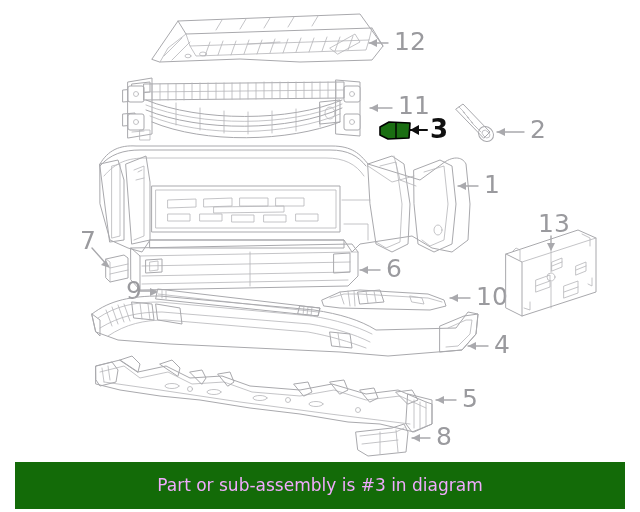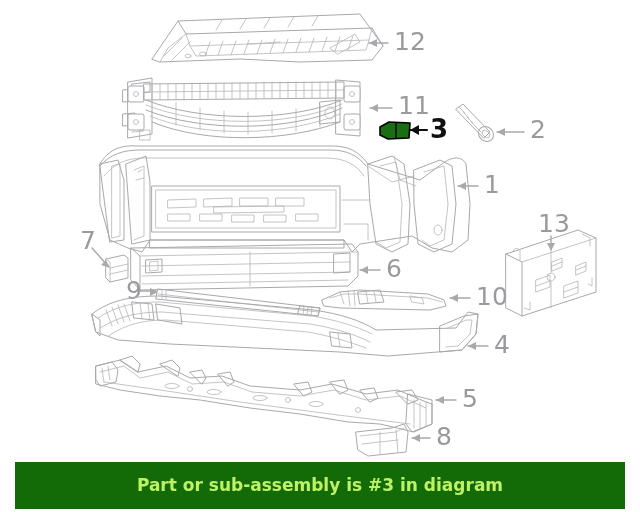--- a/index.html
+++ b/index.html
@@ -57,27 +57,26 @@
     width: 610px;
     height: 47px;
     background: #136b08;
     display: flex;
     flex-direction: column;
     align-items: center;
     justify-content: center;
     box-sizing: border-box;
   }
   #notice-banner .line {
-    color: #bef264;
+    color: #f0abfc;
     font-family: "DejaVu Sans", "Liberation Sans", sans-serif;
     font-size: 17px;
     line-height: 21px;
     white-space: nowrap;
     text-align: center;
-    font-weight: bold;
   }
 </style>
 </head>
 <body>
 
 <div id="diagram-root">
 
   <svg class="canvas" viewBox="0 0 640 512">
 
     <g>

